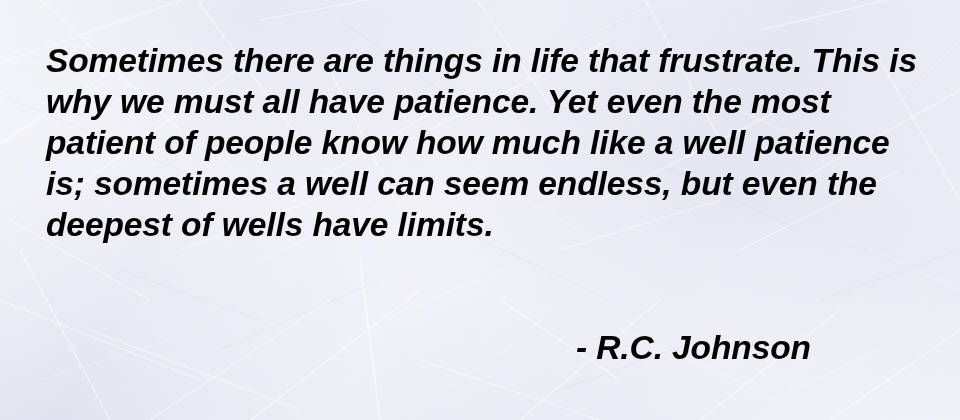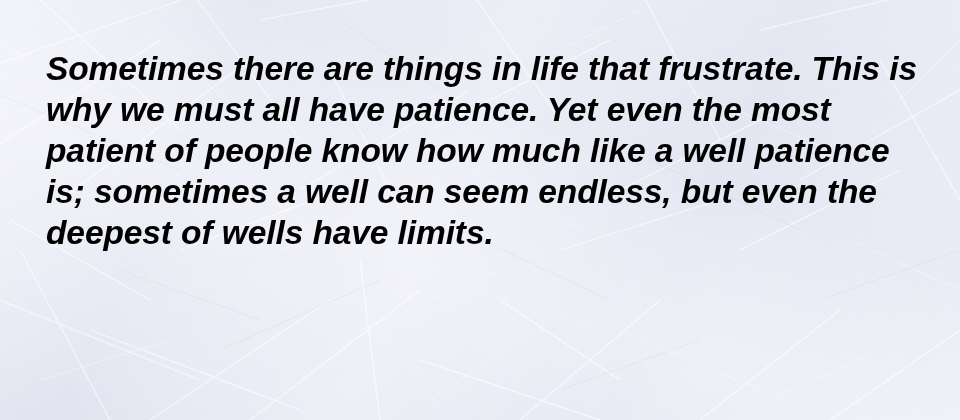--- a/index.html
+++ b/index.html
@@ -39,21 +39,21 @@
   }
 
   #quote-content {
     position: absolute;
     inset: 0;
   }
 
   #quote-text {
     position: absolute;
     left: 46px;
-    top: 48px;
+    top: 40px;
     width: 880px;
     font-size: 33.5px;
     line-height: 41px;
     font-weight: bold;
     font-style: italic;
     color: #000000;
     letter-spacing: -0.1px;
     white-space: pre-wrap;
   }
 
@@ -134,15 +134,16 @@
       <path d="M650 160 L 800 230"></path>
       <path d="M820 300 L 960 250"></path>
       <path d="M120 270 L 260 320"></path>
       <path d="M340 20 L 440 90"></path>
       <path d="M560 390 L 700 340"></path>
     </g>
   </svg>
 
   <div id="quote-content">
     <div id="quote-text">Sometimes there are things in life that frustrate. This is why we must all have patience. Yet even the most patient of people know how much like a well patience is; sometimes a well can seem endless, but even the deepest of wells have limits.</div>
+    <div id="quote-attribution">- R.C. Johnson</div>
   </div>
 
 </div>
 
 </body></html>

